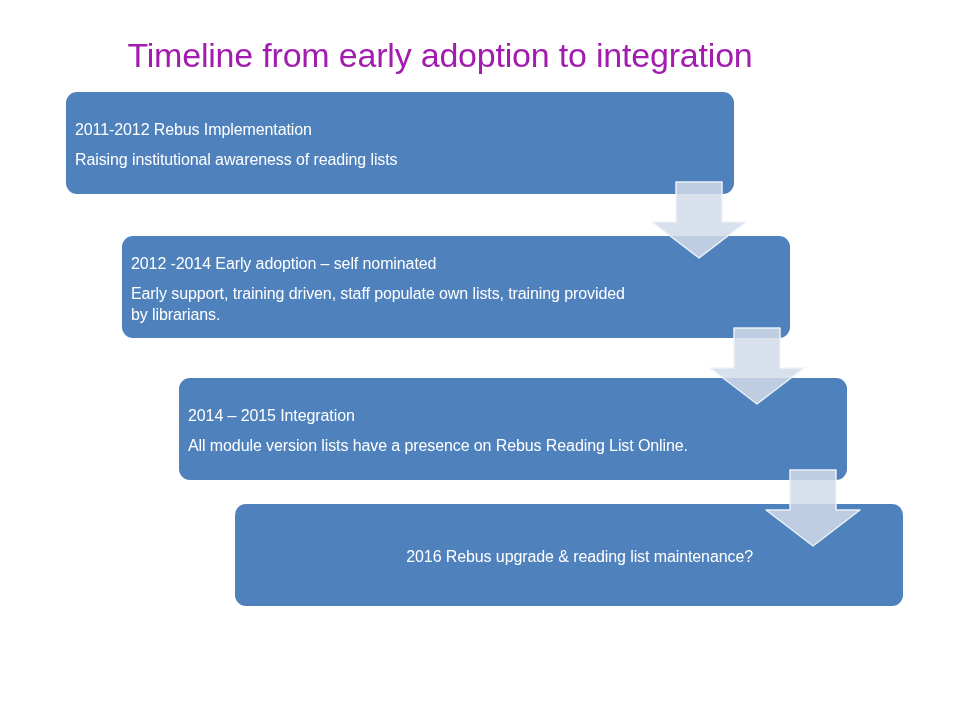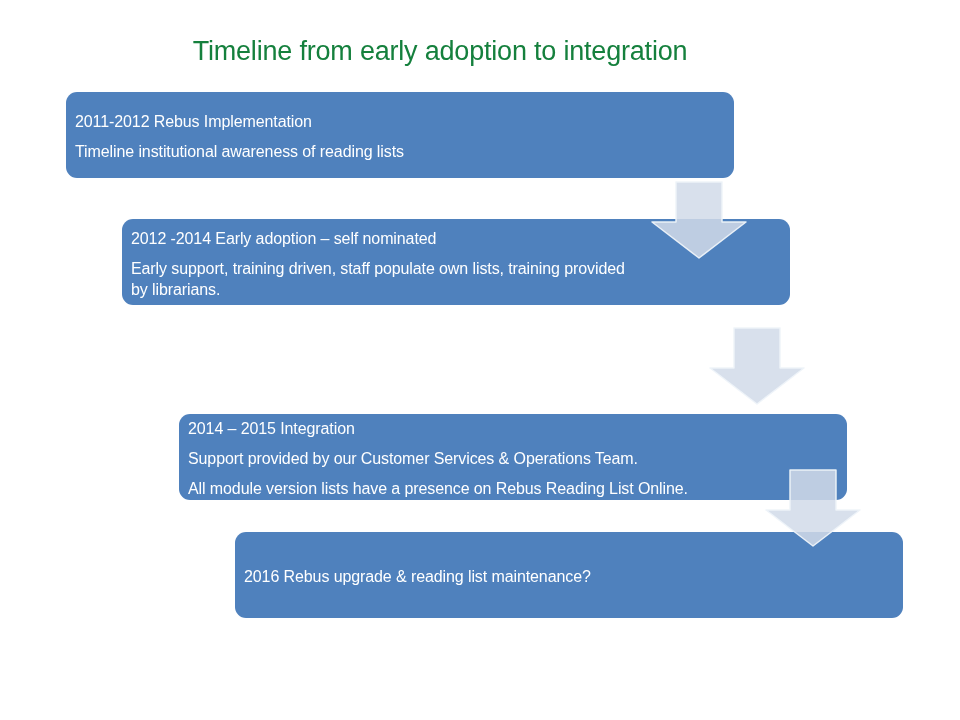--- a/index.html
+++ b/index.html
@@ -14,50 +14,50 @@
     background: #ffffff;
     overflow: hidden;
     font-family: "Liberation Sans", sans-serif;
   }
   .slide-title {
     position: absolute;
     left: 0;
     top: 36px;
     width: 880px;
     text-align: center;
-    font-size: 27px;
+    font-size: 34px;
     letter-spacing: -0.2px;
-    color: #15803d;
+    color: #a21caf;
   }
   .tl-box {
     position: absolute;
     width: 668px;
-    height: 86px;
+    height: 102px;
     background: #4F81BD;
     border-radius: 11px;
     color: #ffffff;
     box-sizing: border-box;
     padding: 3px 150px 0 9px;
     display: flex;
     flex-direction: column;
     justify-content: center;
   }
   .tl-box .heading,
   .tl-box .para {
     font-size: 16px;
     line-height: 21px;
     letter-spacing: -0.1px;
   }
   .tl-box > div + div {
     margin-top: 9px;
   }
   .box-1 { left: 66px;  top: 92px;  }
-  .box-2 { left: 122px; top: 219px; }
-  .box-3 { left: 179px; top: 378px; margin-top: 36px; }
-  .box-4 { left: 235px; top: 532px; }
+  .box-2 { left: 122px; top: 236px; }
+  .box-3 { left: 179px; top: 378px; }
+  .box-4 { left: 235px; top: 504px; text-align: right; }
 
   .arrow {
     position: absolute;
     width: 96px;
     height: 78px;
     z-index: 5;
   }
   .arrow polygon {
     fill: rgba(209, 218, 233, 0.85);
     stroke: rgba(238, 243, 249, 0.95);
@@ -70,31 +70,30 @@
 </style>
 </head>
 <body>
 
 <div class="slide">
 
   <div class="slide-title">Timeline from early adoption to integration</div>
 
   <div class="tl-box box-1">
     <div class="heading">2011-2012 Rebus Implementation</div>
-    <div class="para">Timeline institutional awareness of reading lists</div>
+    <div class="para">Raising institutional awareness of reading lists</div>
   </div>
 
   <div class="tl-box box-2">
     <div class="heading">2012 -2014 Early adoption – self nominated</div>
     <div class="para">Early support, training driven, staff populate own lists, training provided by librarians.</div>
   </div>
 
   <div class="tl-box box-3">
     <div class="heading">2014 – 2015 Integration</div>
-    <div class="para">Support provided by our Customer Services &amp; Operations Team.</div>
     <div class="para">All module version lists have a presence on Rebus Reading List Online.</div>
   </div>
 
   <div class="tl-box box-4">
     <div class="heading">2016 Rebus upgrade &amp; reading list maintenance?</div>
   </div>
 
   <svg class="arrow arrow-1" viewBox="0 0 96 78" xmlns="http://www.w3.org/2000/svg">
     <polygon points="25,1 71,1 71,41 95,41 48,77 1,41 25,41"></polygon>
   </svg>

